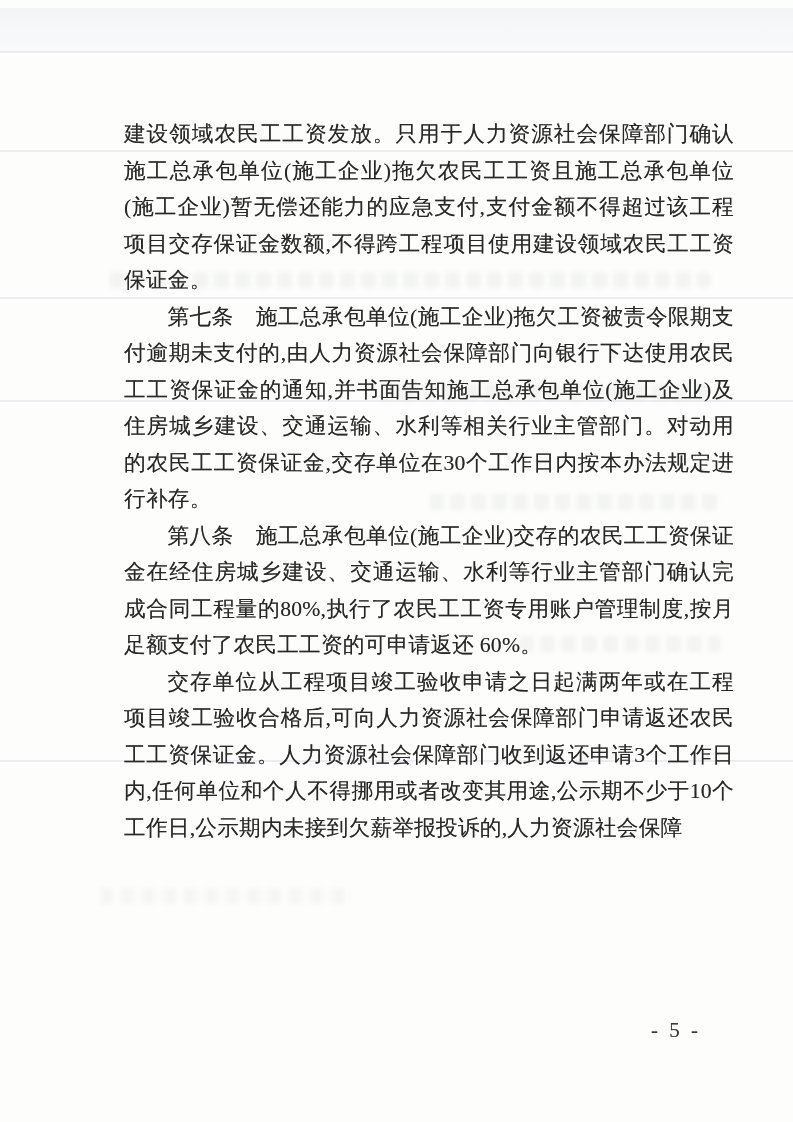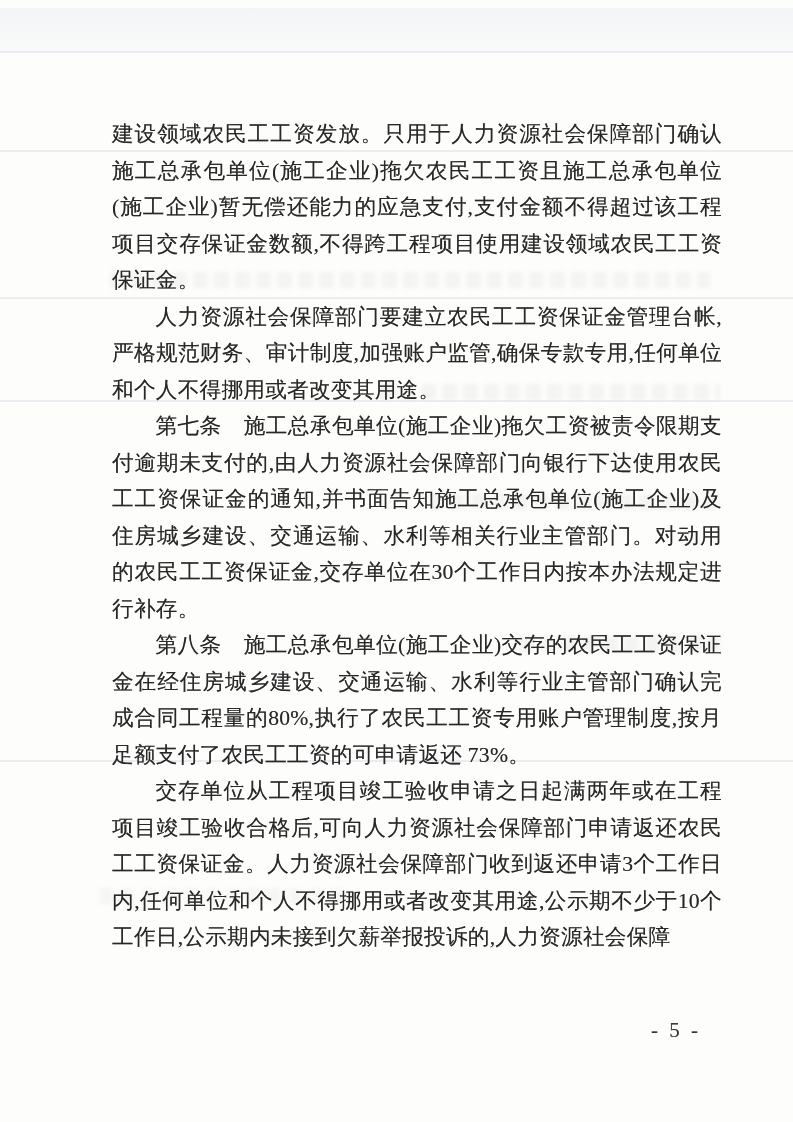--- a/index.html
+++ b/index.html
@@ -39,21 +39,21 @@
     height: 16px;
     background: repeating-linear-gradient(90deg,
       rgba(140,155,145,0.16) 0px, rgba(140,155,145,0.16) 13px,
       rgba(140,155,145,0.02) 13px, rgba(140,155,145,0.02) 21px);
     filter: blur(2.2px);
     opacity: 0.55;
     pointer-events: none;
   }
   .text-block {
     position: absolute;
-    left: 112px;
+    left: 124px;
     top: 116px;
     width: 610px;
   }
   .para {
     margin: 0;
     font-size: 21.7px;
     line-height: 36.5px;
     letter-spacing: 0.2px;
     color: #282828;
     text-align: justify;
@@ -85,24 +85,23 @@
 
   <div class="ghost" style="left:110px; top:272px; width:600px;"></div>
   <div class="ghost" style="left:380px; top:384px; width:340px;"></div>
   <div class="ghost" style="left:430px; top:494px; width:290px;"></div>
   <div class="ghost" style="left:520px; top:636px; width:200px;"></div>
   <div class="ghost" style="left:100px; top:888px; width:250px; opacity:0.35;"></div>
 
   <div class="text-block">
     <p class="para"><span class="para-lead"></span><span>建设领域农民工工资发放。只用于人力资源社会保障部门确认施工总承包单位(施工企业)拖欠农民工工资且施工总承包单位(施工企业)暂无偿还能力的应急支付,支付金额不得超过该工程项目交存保证金数额,不得跨工程项目使用建设领域农民工工资保证金。</span></p>
 
-    <p class="para indent"><span class="para-lead"></span><span>人力资源社会保障部门要建立农民工工资保证金管理台帐,严格规范财务、审计制度,加强账户监管,确保专款专用,任何单位和个人不得挪用或者改变其用途。</span></p>
 
     <p class="para indent"><span class="para-lead">第七条　</span><span>施工总承包单位(施工企业)拖欠工资被责令限期支付逾期未支付的,由人力资源社会保障部门向银行下达使用农民工工资保证金的通知,并书面告知施工总承包单位(施工企业)及住房城乡建设、交通运输、水利等相关行业主管部门。对动用的农民工工资保证金,交存单位在30个工作日内按本办法规定进行补存。</span></p>
 
-    <p class="para indent"><span class="para-lead">第八条　</span><span>施工总承包单位(施工企业)交存的农民工工资保证金在经住房城乡建设、交通运输、水利等行业主管部门确认完成合同工程量的80%,执行了农民工工资专用账户管理制度,按月足额支付了农民工工资的可申请返还 73%。</span></p>
+    <p class="para indent"><span class="para-lead">第八条　</span><span>施工总承包单位(施工企业)交存的农民工工资保证金在经住房城乡建设、交通运输、水利等行业主管部门确认完成合同工程量的80%,执行了农民工工资专用账户管理制度,按月足额支付了农民工工资的可申请返还 60%。</span></p>
 
     <p class="para indent"><span class="para-lead"></span><span>交存单位从工程项目竣工验收申请之日起满两年或在工程项目竣工验收合格后,可向人力资源社会保障部门申请返还农民工工资保证金。人力资源社会保障部门收到返还申请3个工作日内,任何单位和个人不得挪用或者改变其用途,公示期不少于10个工作日,公示期内未接到欠薪举报投诉的,人力资源社会保障</span></p>
   </div>
 
   <div class="page-footer">- 5 -</div>
 
 </div>
 
 </body></html>

